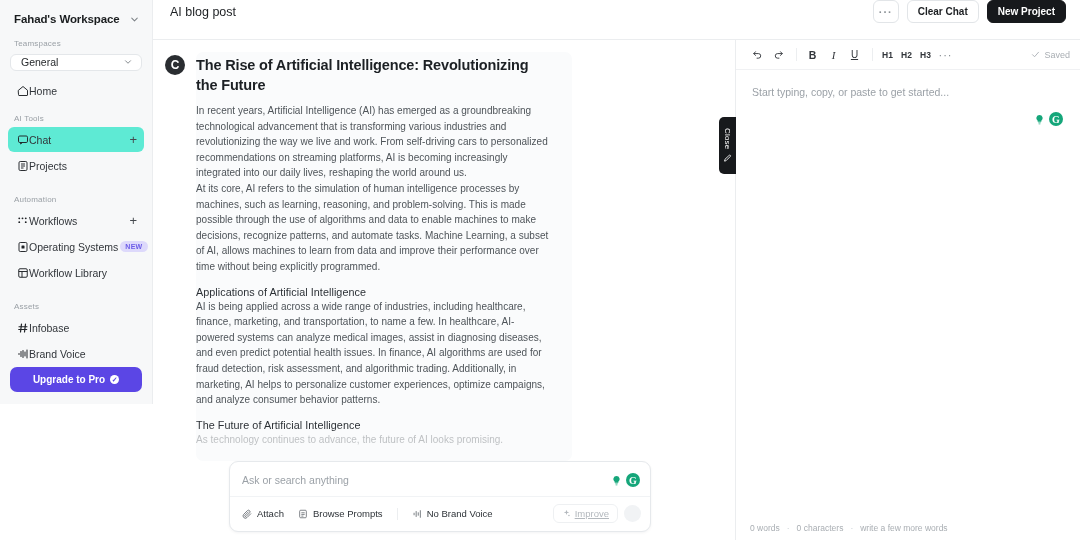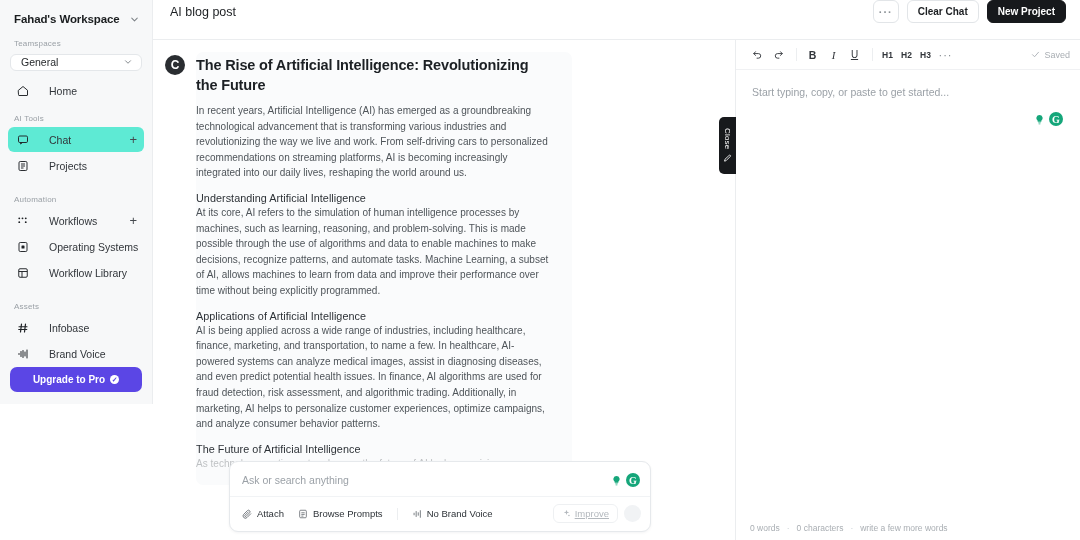--- a/index.html
+++ b/index.html
@@ -44,21 +44,21 @@
     padding: 0 8px 0 10px;
     font-size: 10.5px; color: #26292c; font-weight: 400;
   }
 
   .nav-list { padding: 0 8px; }
   .nav-item {
     display: flex; align-items: center;
     height: 25px;
     border-radius: 6px;
     padding: 0 7px 0 8px;
-    gap: 20px;
+    gap: 0;
     color: #31353a;
     font-size: 10.5px;
     margin-bottom: 1px;
     position: relative;
   }
   .nav-item.active { background: #5eead4; }
   .nav-item .ico { width: 13px; height: 13px; display: flex; align-items: center; justify-content: center; color: #1f2226; flex: 0 0 13px; }
   .nav-item .lbl { flex: 1 1 auto; white-space: nowrap; overflow: hidden; }
   .nav-item .plus { color: #45494e; font-size: 13px; line-height: 1; display:flex; }
   .badge-new {
@@ -396,21 +396,20 @@
 
     <div class="workspace">
 
       <div class="chat-col">
         <div class="chat-scroll">
           <div class="msg-row">
             <div class="msg-avatar">C</div>
             <div class="msg-bubble">
               <div class="msg-title">The Rise of Artificial Intelligence: Revolutionizing the Future</div>
               <div class="msg-p">In recent years, Artificial Intelligence (AI) has emerged as a groundbreaking technological advancement that is transforming various industries and revolutionizing the way we live and work. From self-driving cars to personalized recommendations on streaming platforms, AI is becoming increasingly integrated into our daily lives, reshaping the world around us.</div>
-              <div class="msg-h3">Understanding Artificial Intelligence</div>
               <div class="msg-p">At its core, AI refers to the simulation of human intelligence processes by machines, such as learning, reasoning, and problem-solving. This is made possible through the use of algorithms and data to enable machines to make decisions, recognize patterns, and automate tasks. Machine Learning, a subset of AI, allows machines to learn from data and improve their performance over time without being explicitly programmed.</div>
               <div class="msg-h3">Applications of Artificial Intelligence</div>
               <div class="msg-p">AI is being applied across a wide range of industries, including healthcare, finance, marketing, and transportation, to name a few. In healthcare, AI-powered systems can analyze medical images, assist in diagnosing diseases, and even predict potential health issues. In finance, AI algorithms are used for fraud detection, risk assessment, and algorithmic trading. Additionally, in marketing, AI helps to personalize customer experiences, optimize campaigns, and analyze consumer behavior patterns.</div>
               <div class="msg-h3">The Future of Artificial Intelligence</div>
               <div class="msg-p" style="opacity:.35">As technology continues to advance, the future of AI looks promising.</div>
             </div>
           </div>
         </div>
         <div class="fade-mask"></div>
 

